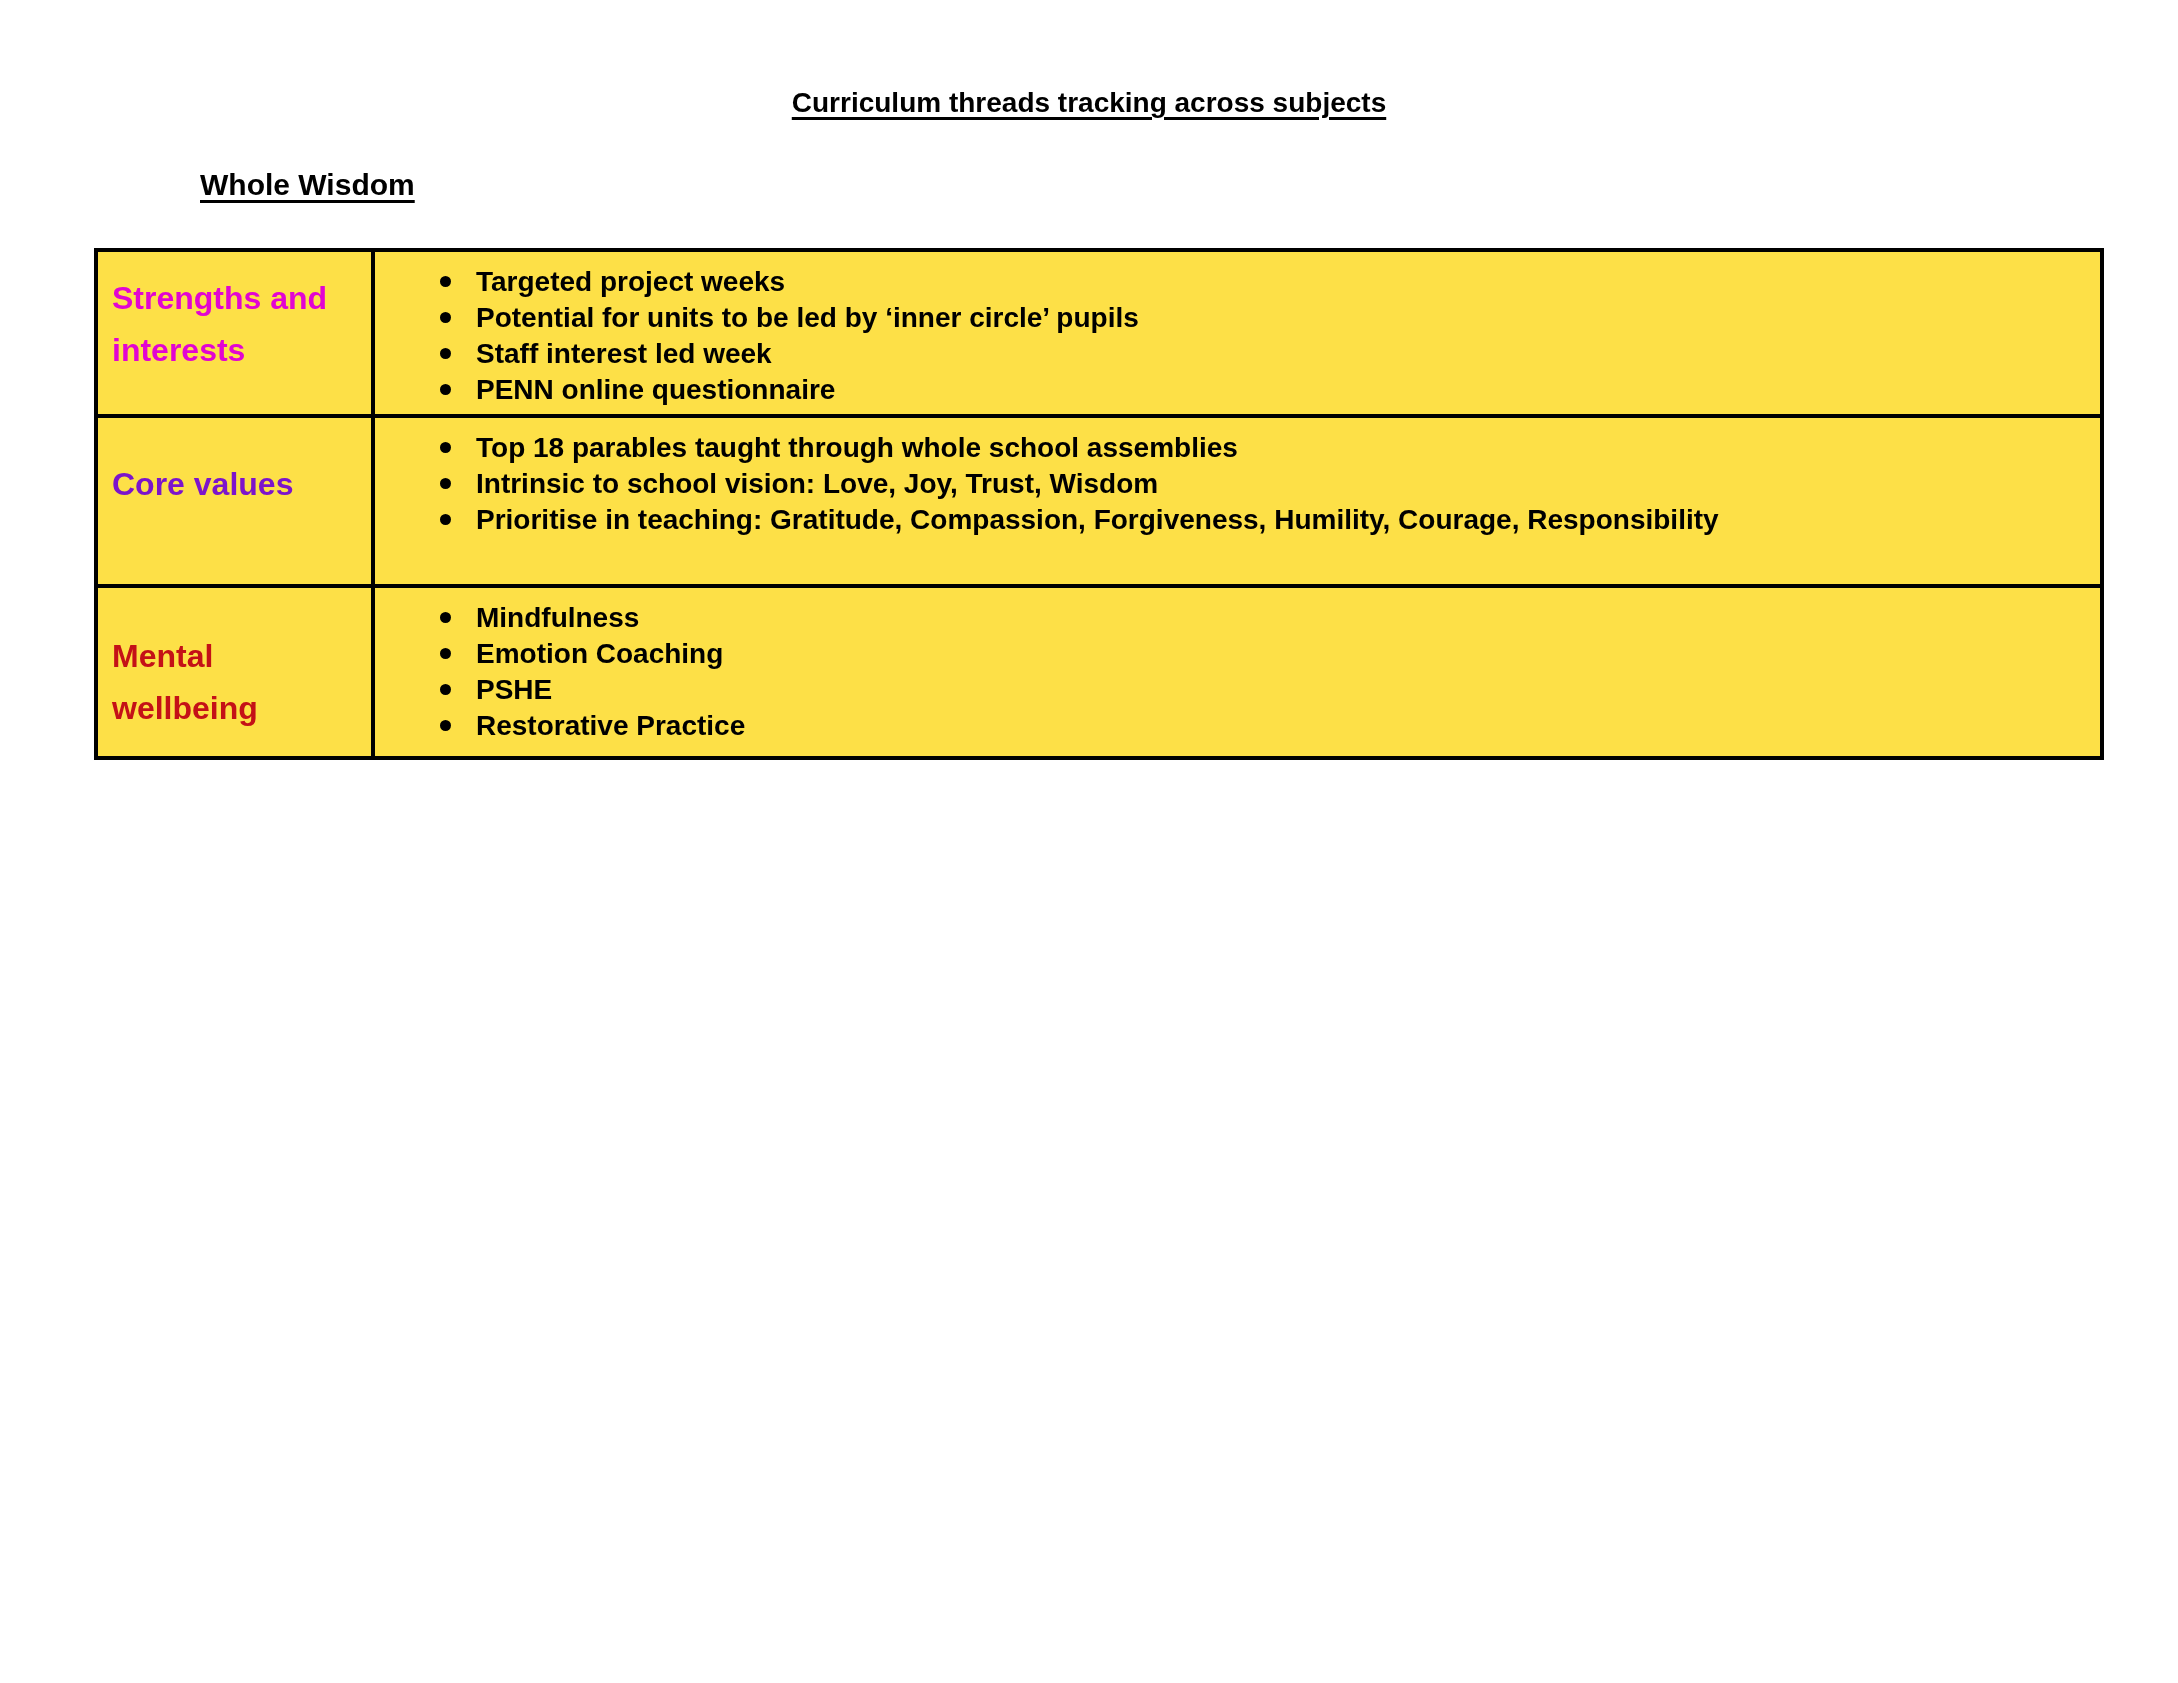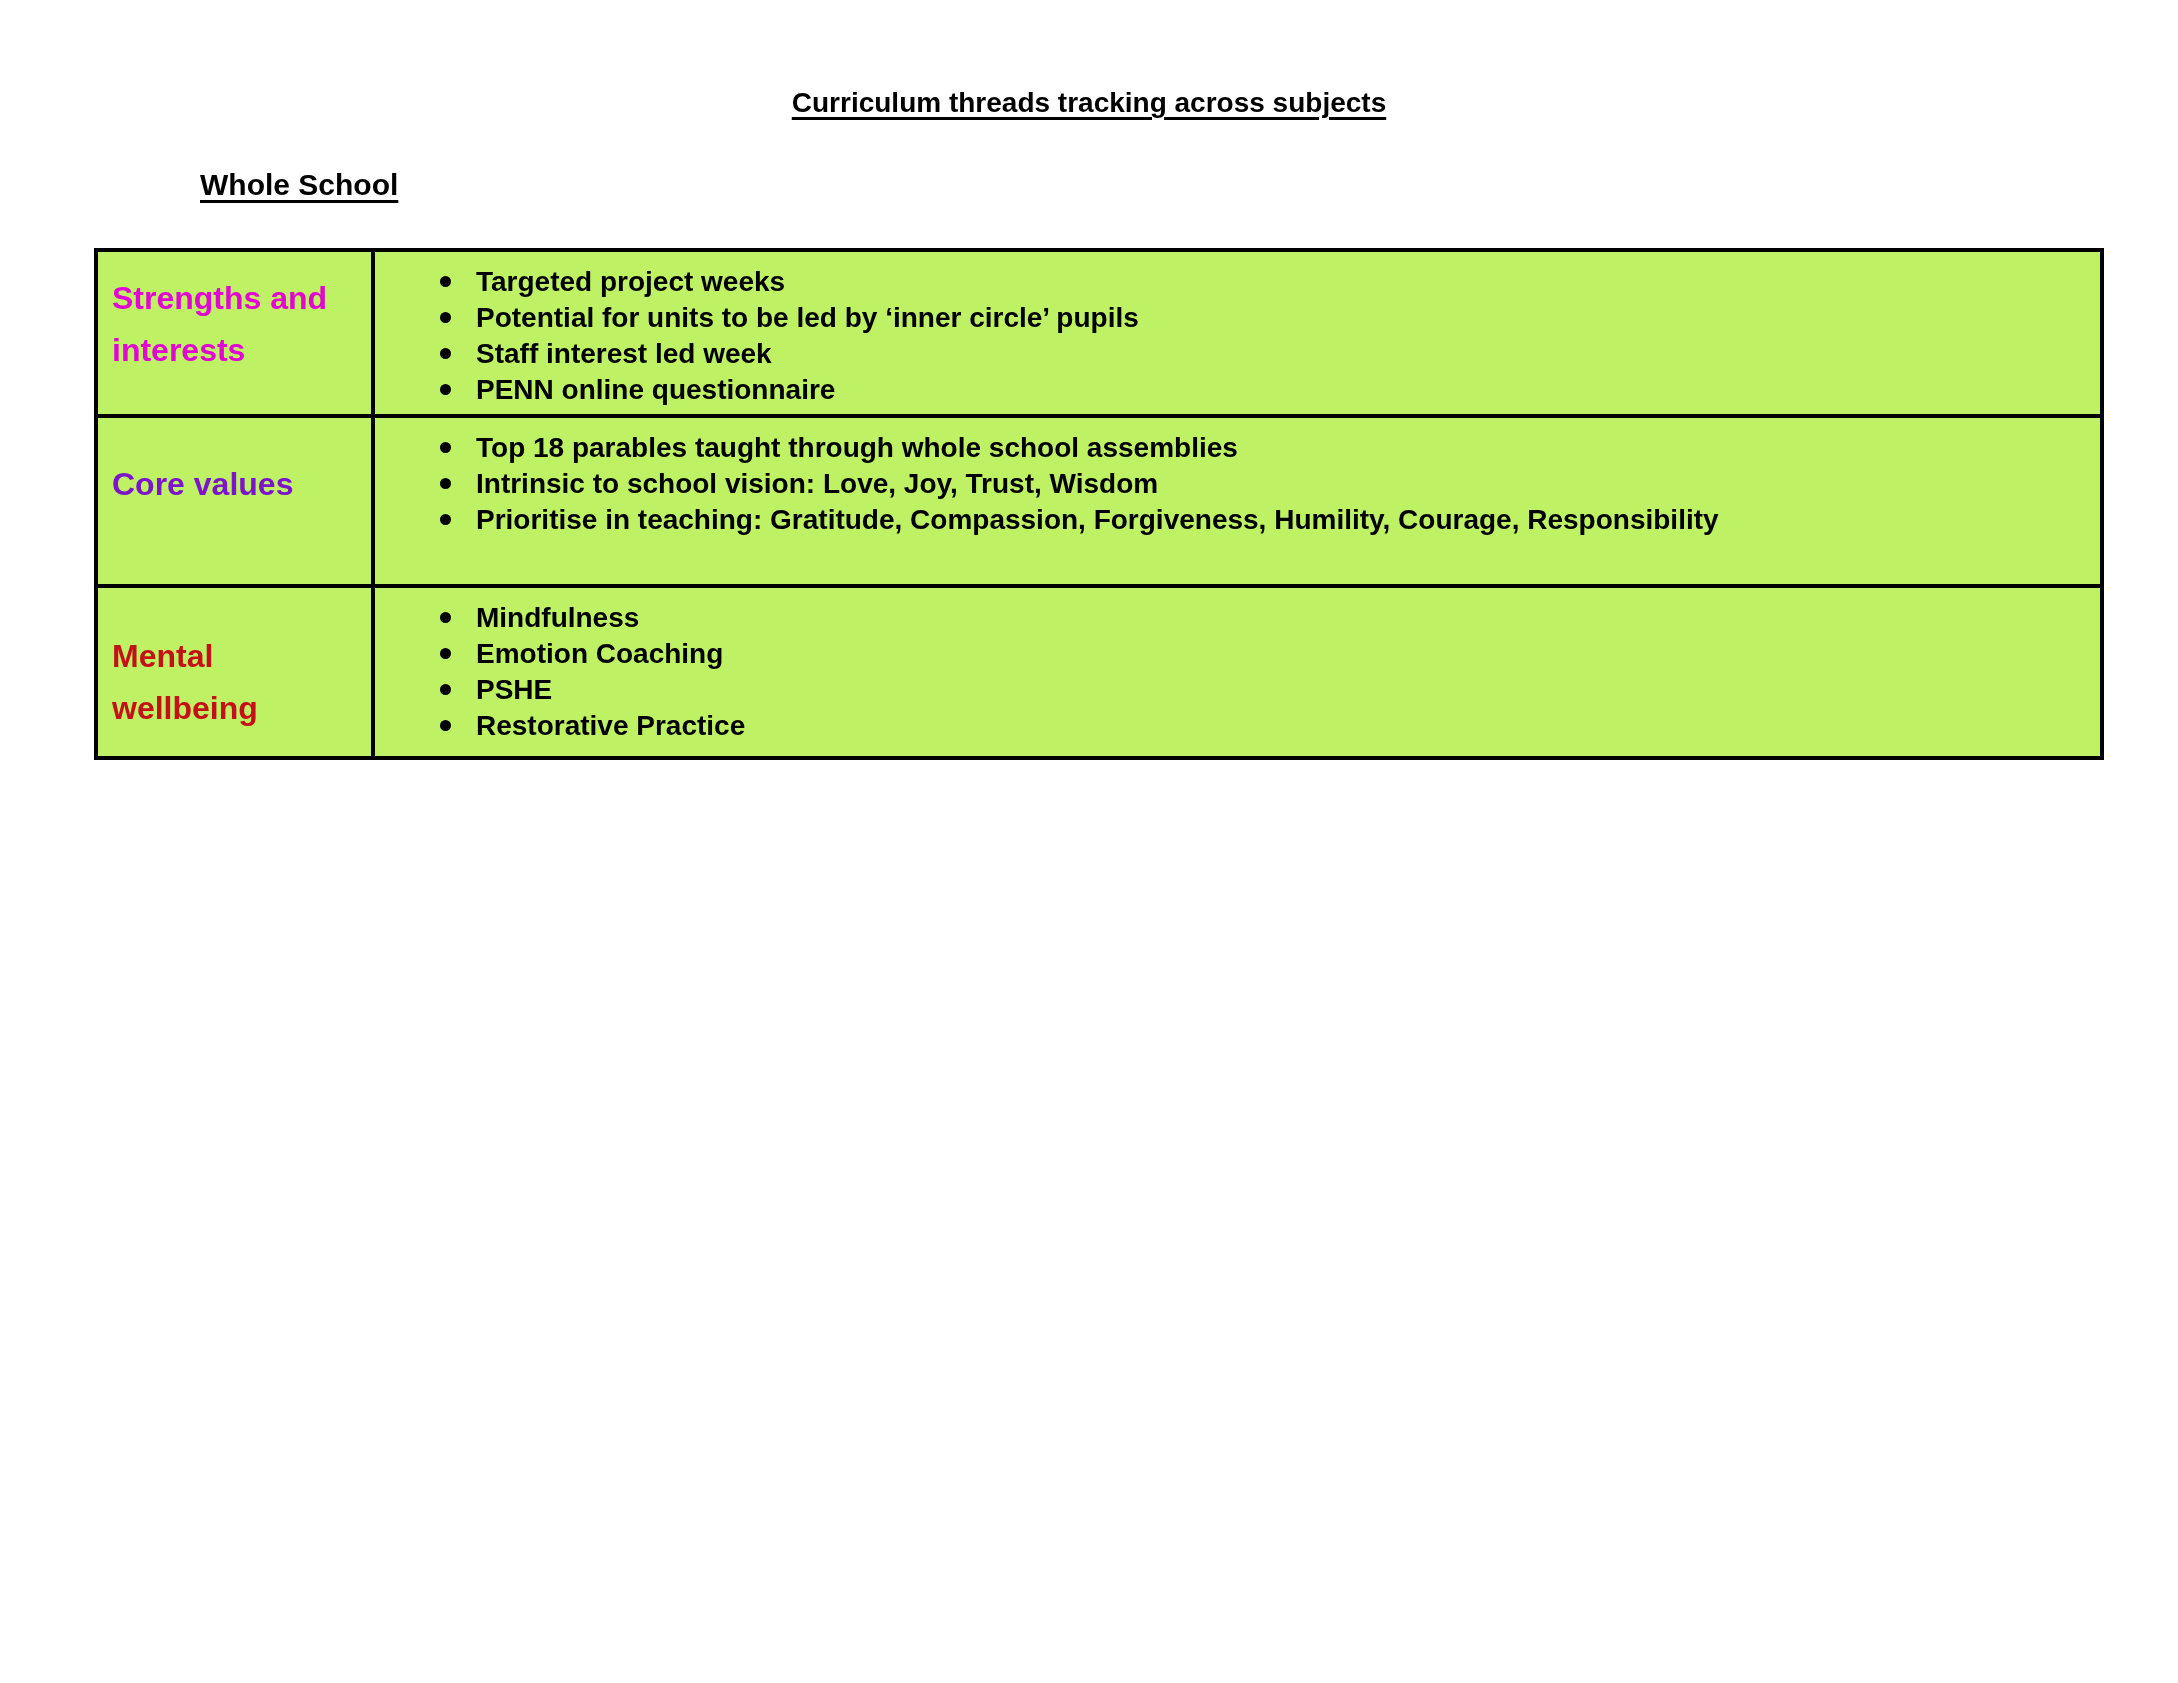--- a/index.html
+++ b/index.html
@@ -42,21 +42,21 @@
     position: absolute;
     top: 248px;
     left: 94px;
     width: 2010px;
     border-collapse: collapse;
     table-layout: fixed;
   }
   table.threads-table td {
     border: 4px solid #000;
     vertical-align: top;
-    background: #bef264;
+    background: #fde047;
   }
   td.label-cell {
     padding: 20px 30px 0 14px;
   }
   .row-label {
     font-size: 32px;
     line-height: 52px;
     font-weight: 700;
   }
   td.content-cell {
@@ -83,21 +83,21 @@
     height: 11px;
     border-radius: 50%;
     background: #000;
   }
 </style>
 </head>
 <body>
 
 <div class="doc-title">Curriculum threads tracking across subjects</div>
 
-<div class="section-heading">Whole School</div>
+<div class="section-heading">Whole Wisdom</div>
 
 <table class="threads-table">
   <colgroup>
     <col style="width:277px">
     <col>
   </colgroup>
   <tbody>
     <tr style="height:166px">
       <td class="label-cell">
         <div class="row-label" style="color: rgb(226, 4, 210);">Strengths and interests</div>

